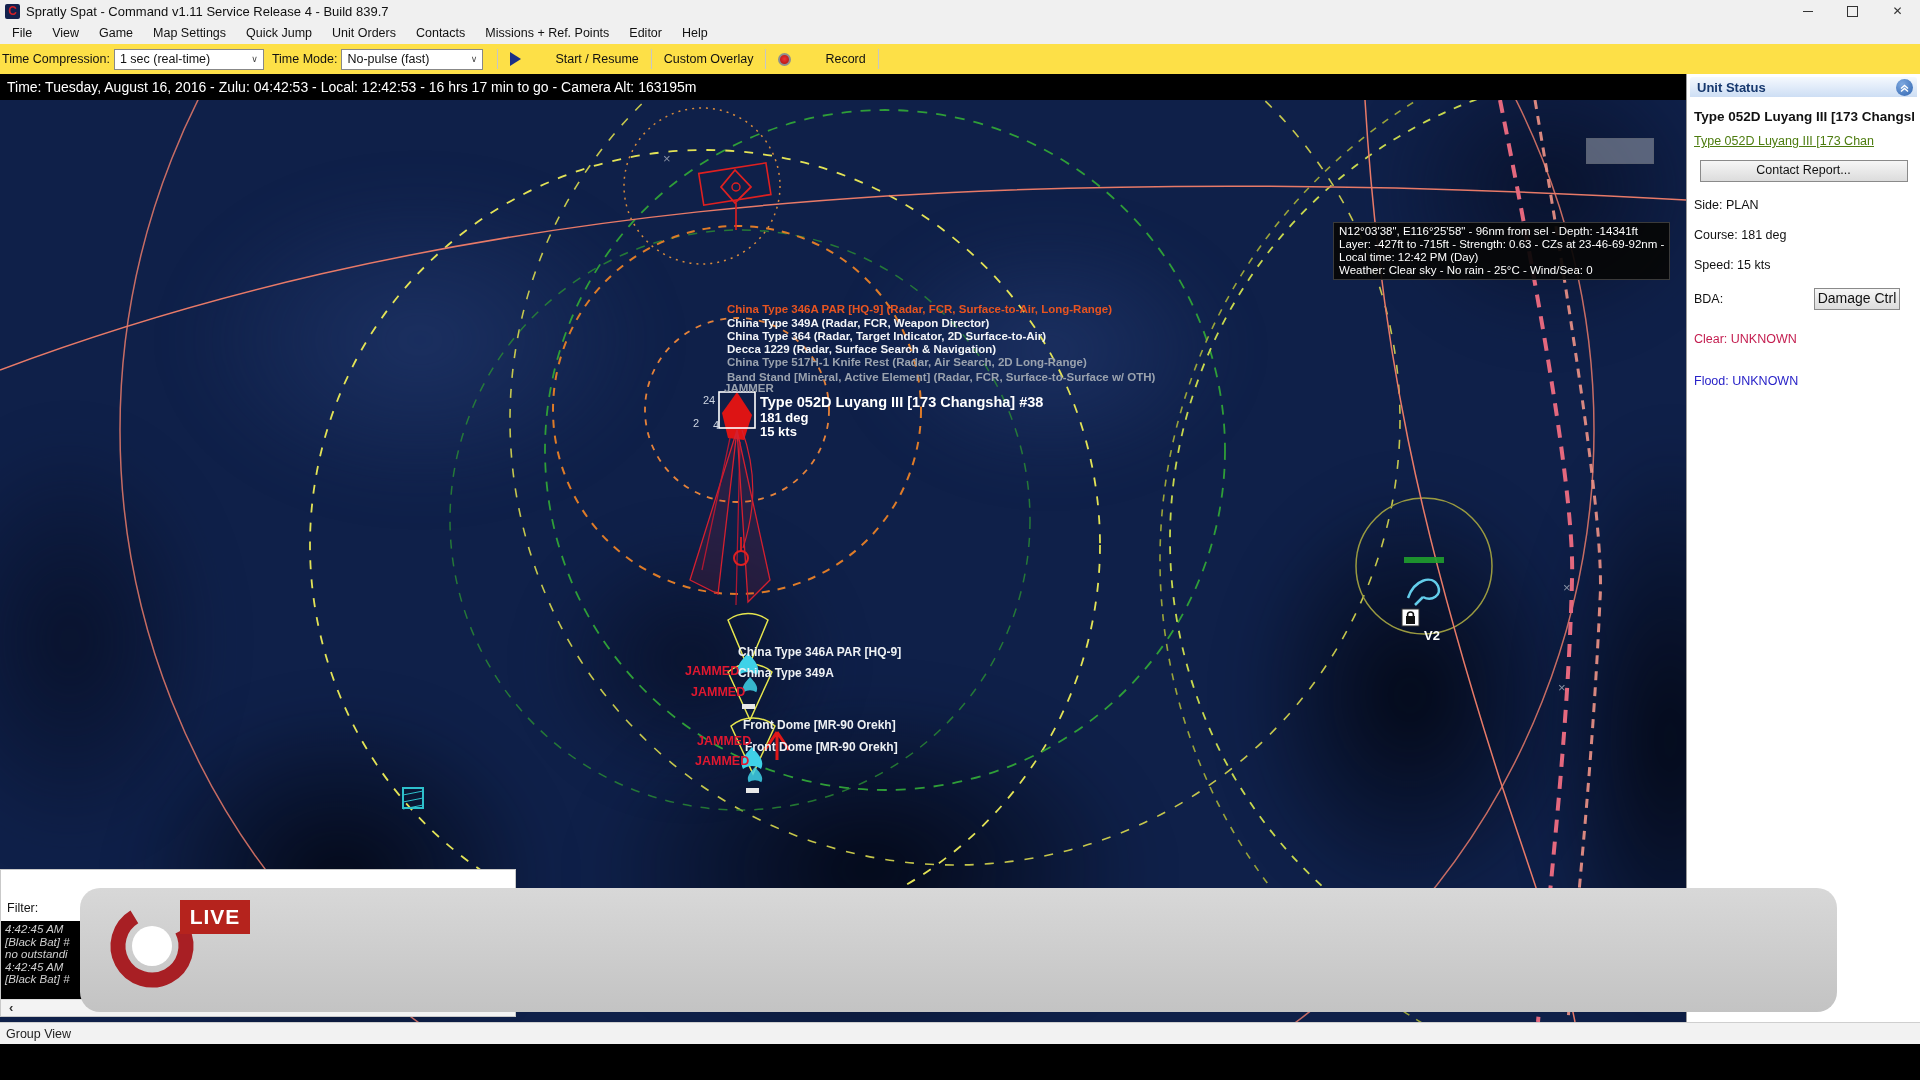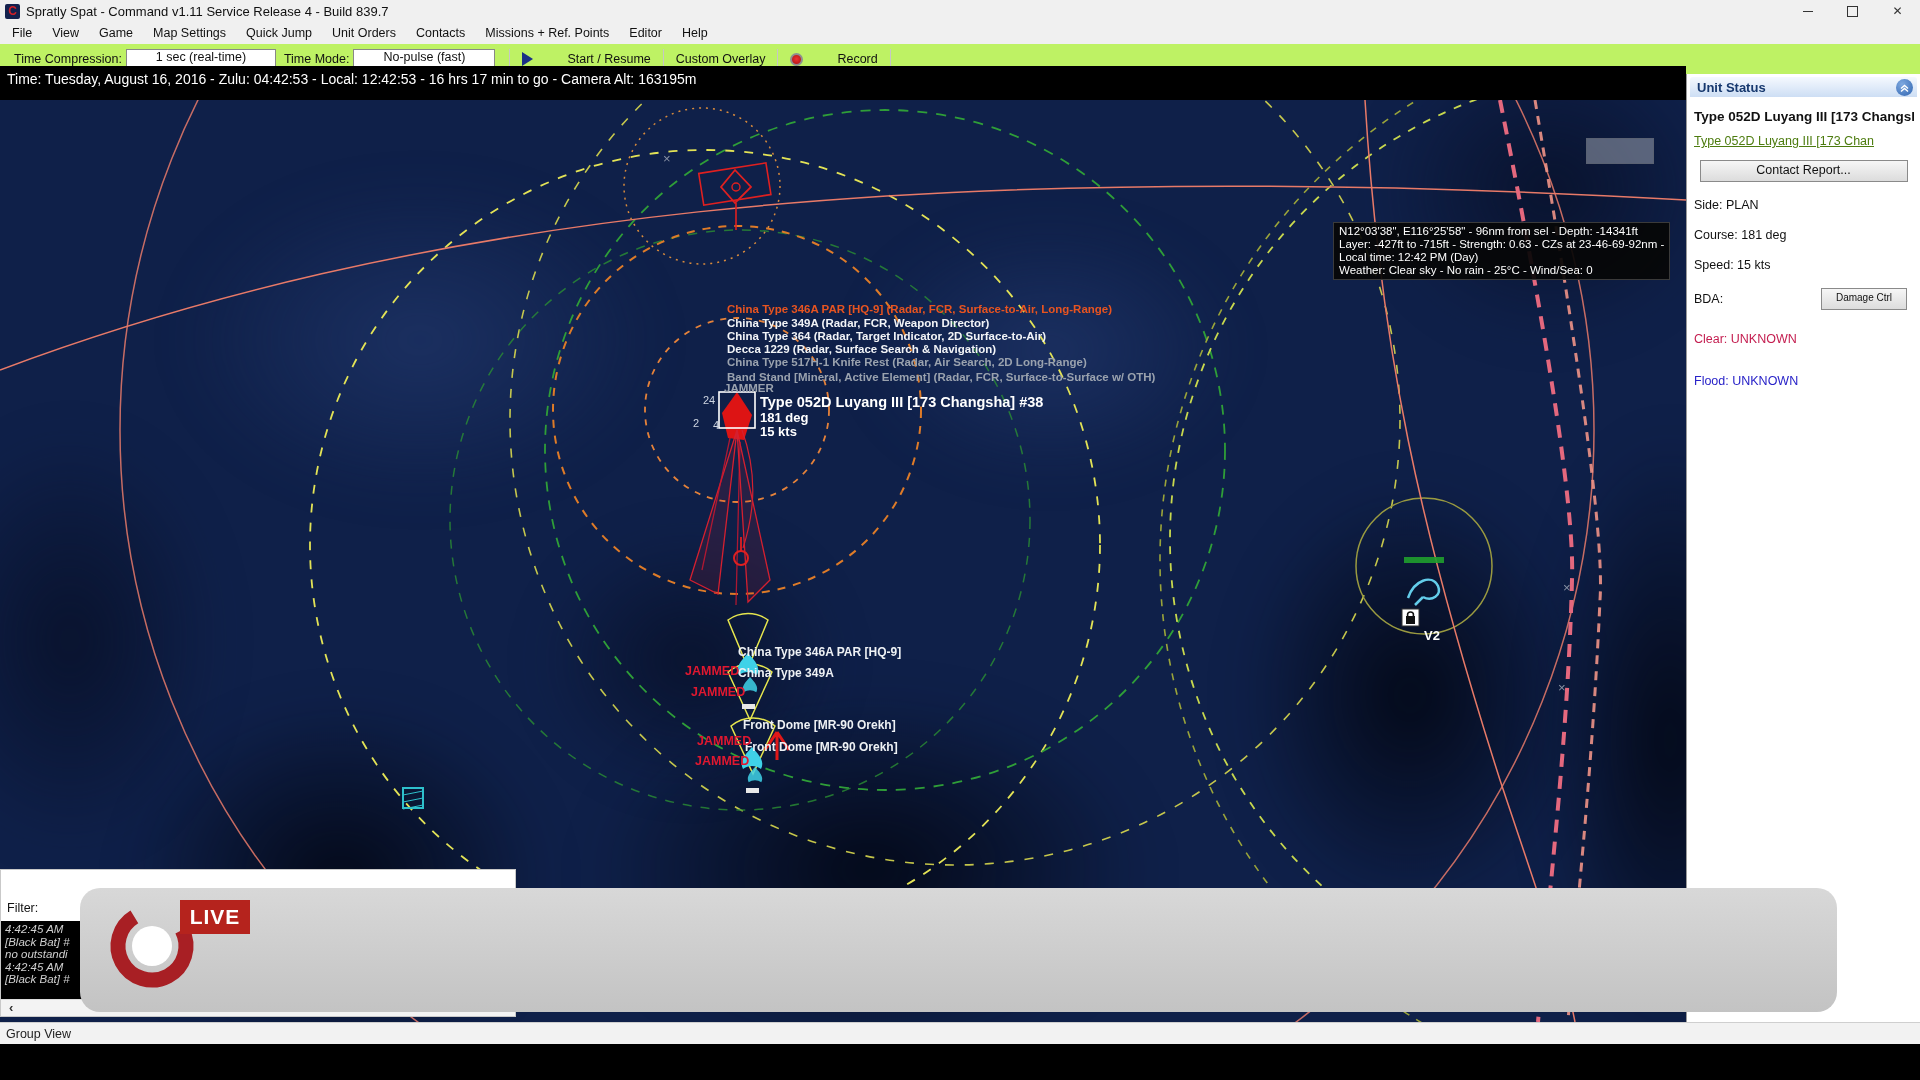--- a/index.html
+++ b/index.html
@@ -14,37 +14,37 @@
   .win-controls{margin-left:auto;display:flex;height:22px;}
   .win-btn{width:45px;height:22px;display:flex;align-items:center;justify-content:center;
            color:#333;font-size:12px;}
   .glyph-min{width:10px;height:1px;background:#333;display:block;}
   .glyph-max{width:9px;height:9px;border:1px solid #333;display:block;}
 
   .menubar{position:absolute;left:0;top:22px;width:1920px;height:22px;background:#f0f0f0;
            display:flex;align-items:center;font-size:12.5px;color:#111;padding-left:2px;}
   .menu-item{padding:0 10px;line-height:22px;}
 
-  .toolbar{position:absolute;left:0;top:44px;width:1920px;height:30px;background:#bef264;
-           display:flex;align-items:center;font-size:12.5px;color:#111;padding-left:14px;box-sizing:border-box;}
+  .toolbar{position:absolute;left:0;top:44px;width:1920px;height:30px;background:#fde047;
+           display:flex;align-items:center;font-size:12.5px;color:#111;padding-left:2px;box-sizing:border-box;}
   .tb-label{margin-right:4px;}
   .combo{background:#fff;border:1px solid #888;height:21px;display:flex;align-items:center;
-         padding:0 5px;box-sizing:border-box;margin-right:8px;flex-direction:column;}
+         padding:0 5px;box-sizing:border-box;margin-right:8px;}
   .combo .chev{margin-left:auto;font-size:9px;color:#444;padding-left:8px;}
   .combo1{width:150px;}
   .combo2{width:142px;}
   .tb-sep{width:1px;height:20px;background:#c6c6c6;margin:0 6px;}
   .tb-btn{display:flex;align-items:center;padding:0 6px;gap:28px;}
   .play-tri{width:0;height:0;border-left:11px solid #1a2f86;border-top:7px solid transparent;
             border-bottom:7px solid transparent;margin-right:6px;}
   .record-dot{width:13px;height:13px;border-radius:50%;border:2px solid #8f8f8f;
               background:radial-gradient(circle at 50% 45%,#e33,#a11);margin-right:6px;box-sizing:border-box;}
 
   
-  .timebar{position:absolute;left:0;top:66px;width:1686px;height:26px;background:#000;color:#fff;
+  .timebar{position:absolute;left:0;top:74px;width:1686px;height:26px;background:#000;color:#fff;
            font-size:14px;display:flex;align-items:center;padding-left:7px;box-sizing:border-box;}
 
   
   .map{position:absolute;left:0;top:100px;width:1686px;height:922px;background:#0f2049;overflow:hidden;}
   .blob{position:absolute;border-radius:50%;filter:blur(22px);}
   .b-dark{background:radial-gradient(closest-side,rgba(3,7,20,0.92),rgba(3,7,20,0));}
   .b-mid{background:radial-gradient(closest-side,rgba(8,16,40,0.85),rgba(8,16,40,0));}
   .b-light{background:radial-gradient(closest-side,rgba(38,62,118,0.55),rgba(38,62,118,0));}
   .mapsvg{position:absolute;left:0;top:0;}
 
@@ -62,22 +62,22 @@
              color:#16386e;border-radius:3px 3px 0 0;}
   .up-collapse{margin-left:auto;width:17px;height:17px;border-radius:50%;
                background:radial-gradient(circle at 35% 30%,#7fa9e0,#2f64b0);display:flex;
                align-items:center;justify-content:center;color:#fff;font-size:9px;line-height:9px;}
   .up-title{margin:12px 6px 0 7px;font-weight:bold;font-size:13.5px;white-space:nowrap;overflow:hidden;}
   .up-link{margin:10px 6px 0 7px;color:#4d7c0f;text-decoration:underline;white-space:nowrap;overflow:hidden;}
   .up-btn{display:block;margin:12px auto 0 auto;width:206px;height:20px;line-height:18px;text-align:center;
           background:linear-gradient(#f6f6f6,#dcdcdc);border:1px solid #8a8a8a;font-size:12.5px;}
   .up-row{margin:16px 0 0 7px;}
   .up-bda{display:flex;align-items:center;}
-  .dmg-btn{margin-left:auto;margin-right:13px;width:84px;height:20px;line-height:18px;text-align:center;
-           background:linear-gradient(#f6f6f6,#dcdcdc);border:1px solid #8a8a8a;font-size:10px;}
+  .dmg-btn{margin-left:auto;margin-right:20px;width:84px;height:20px;line-height:18px;text-align:center;
+           background:linear-gradient(#f6f6f6,#dcdcdc);border:1px solid #8a8a8a;font-size:14px;}
   .up-fire{color:#c41e50;margin-top:22px;}
   .up-flood{color:#2822c8;margin-top:28px;}
 
   
   .msg-log{position:absolute;left:0;top:869px;width:516px;height:148px;background:#fff;
            border:1px solid #c9c9c9;box-sizing:border-box;z-index:5;}
   .ml-title{height:21px;display:flex;align-items:center;padding-left:8px;font-size:12.5px;color:#333;
             border-bottom:1px solid #e4e4e4;}
   .ml-chevron{margin-left:auto;margin-right:10px;color:#555;font-size:12px;}
   .ml-filter{position:absolute;left:6px;top:31px;font-size:12.5px;color:#111;}

